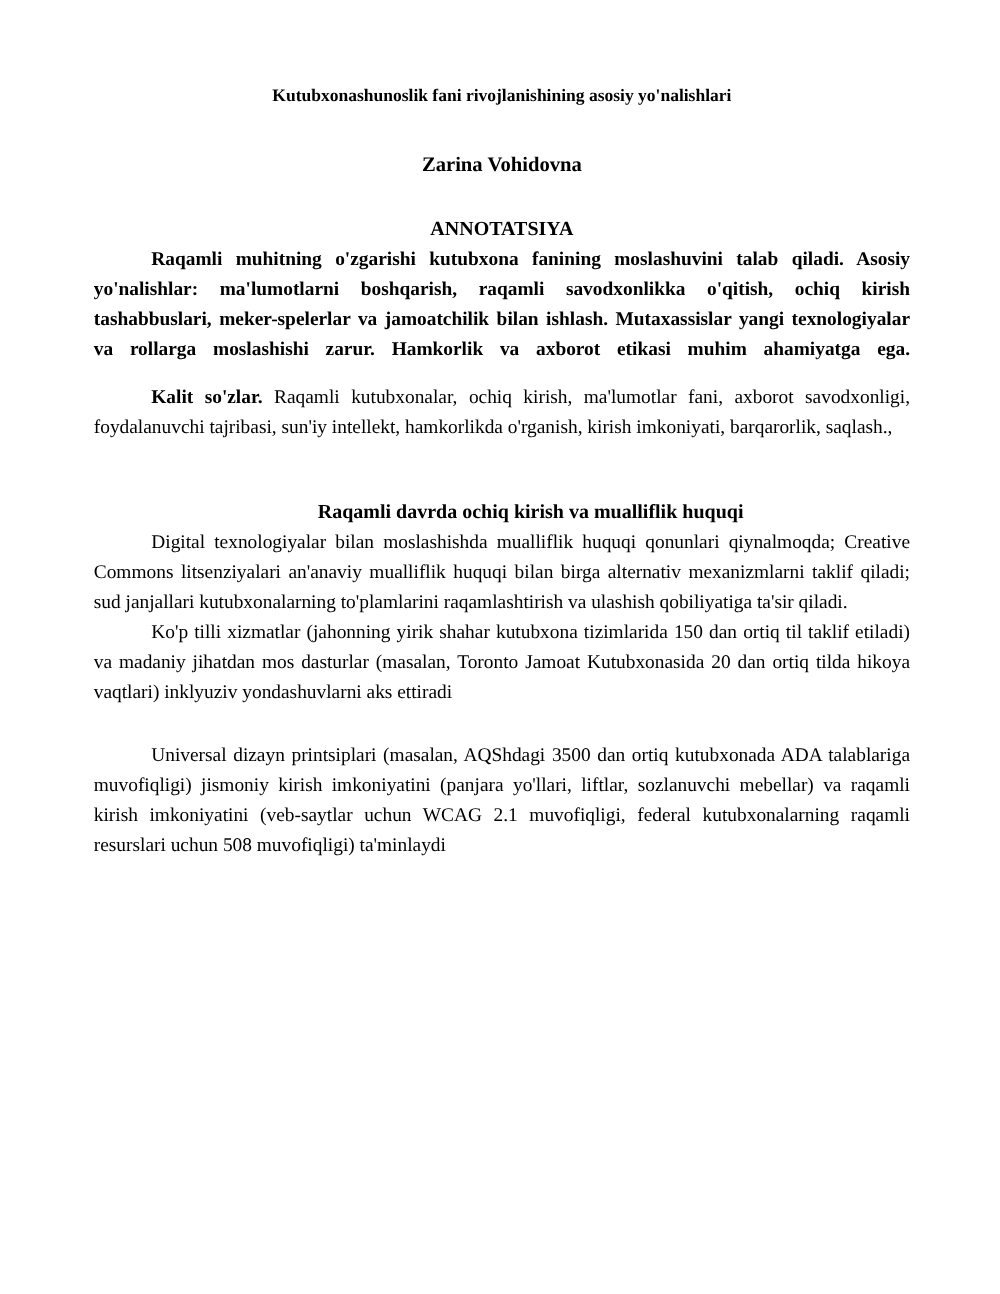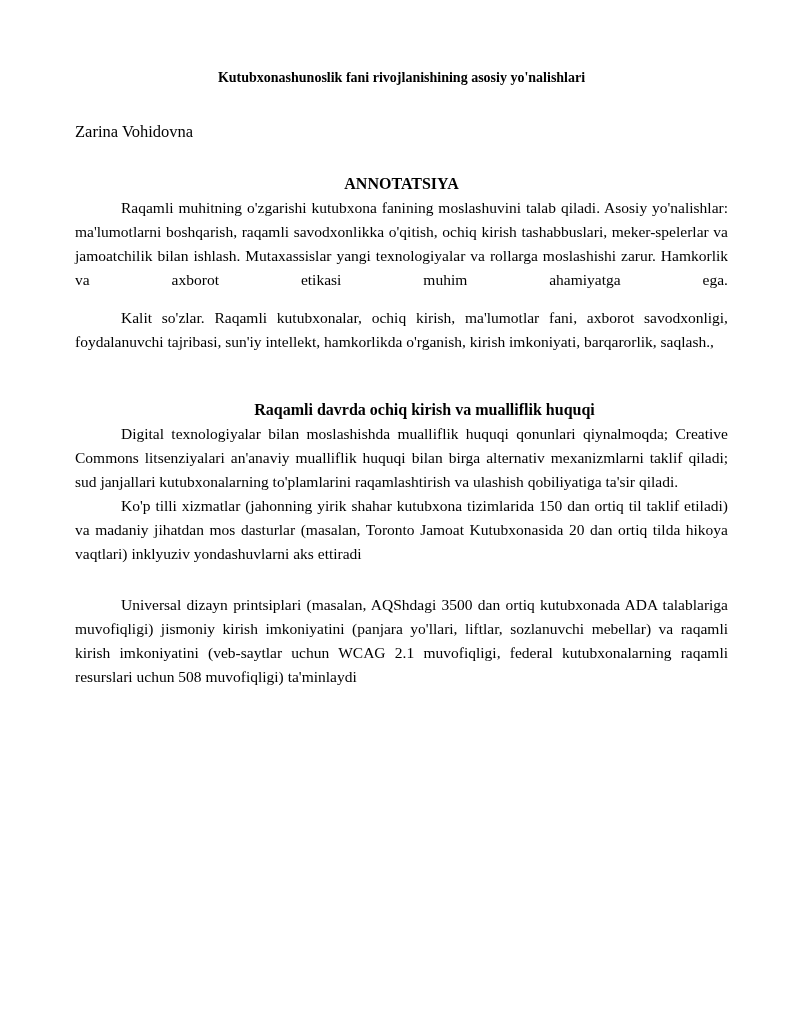--- a/index.html
+++ b/index.html
@@ -21,43 +21,45 @@
     padding: 66px 72px 30px 75px;
     overflow: hidden;
   }
   .doc-title {
     text-align: center;
     font-weight: bold;
     font-size: 14px;
     margin: 0 0 30px 0;
   }
   .doc-author {
-    font-weight: normal;
+    text-align: center;
+    font-weight: bold;
     font-size: 16.5px;
     margin: 0 0 28px 0;
   }
   .annotation-heading {
     text-align: center;
     font-weight: bold;
     font-size: 16px;
     margin: 0;
   }
   p.body-par {
     margin: 0;
     text-align: justify;
     text-indent: 46px;
   }
   p.annotation-par {
     text-align-last: justify;
+    font-weight: bold;
   }
   p.keywords-par {
     margin-top: 14px;
   }
   .kw-label {
-    font-weight: normal;
+    font-weight: bold;
   }
   .section-heading {
     font-weight: bold;
     font-size: 16px;
     margin: 0;
     padding-left: 46px;
     text-align: center;
   }
   .section-heading.gap-top-large {
     margin-top: 44px;

